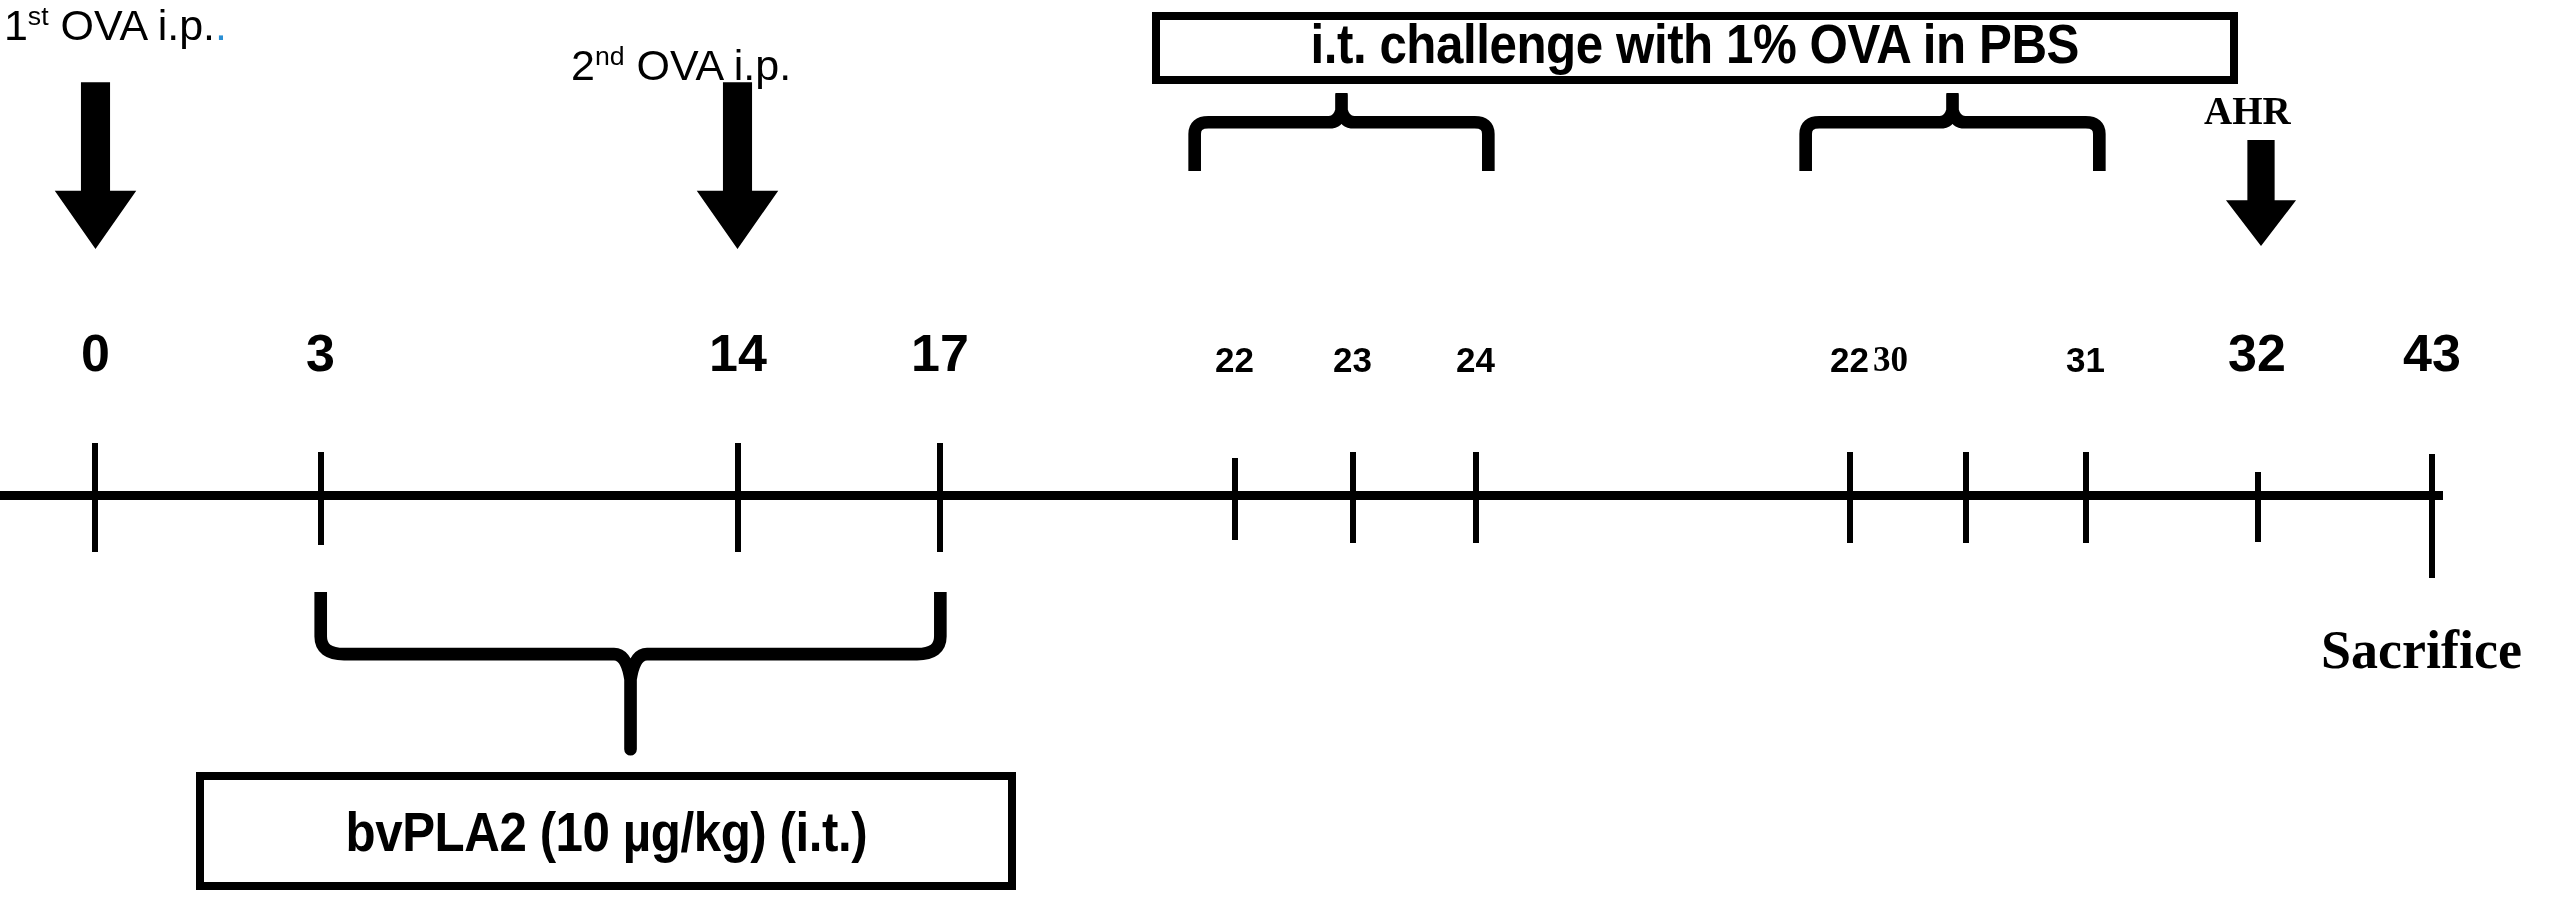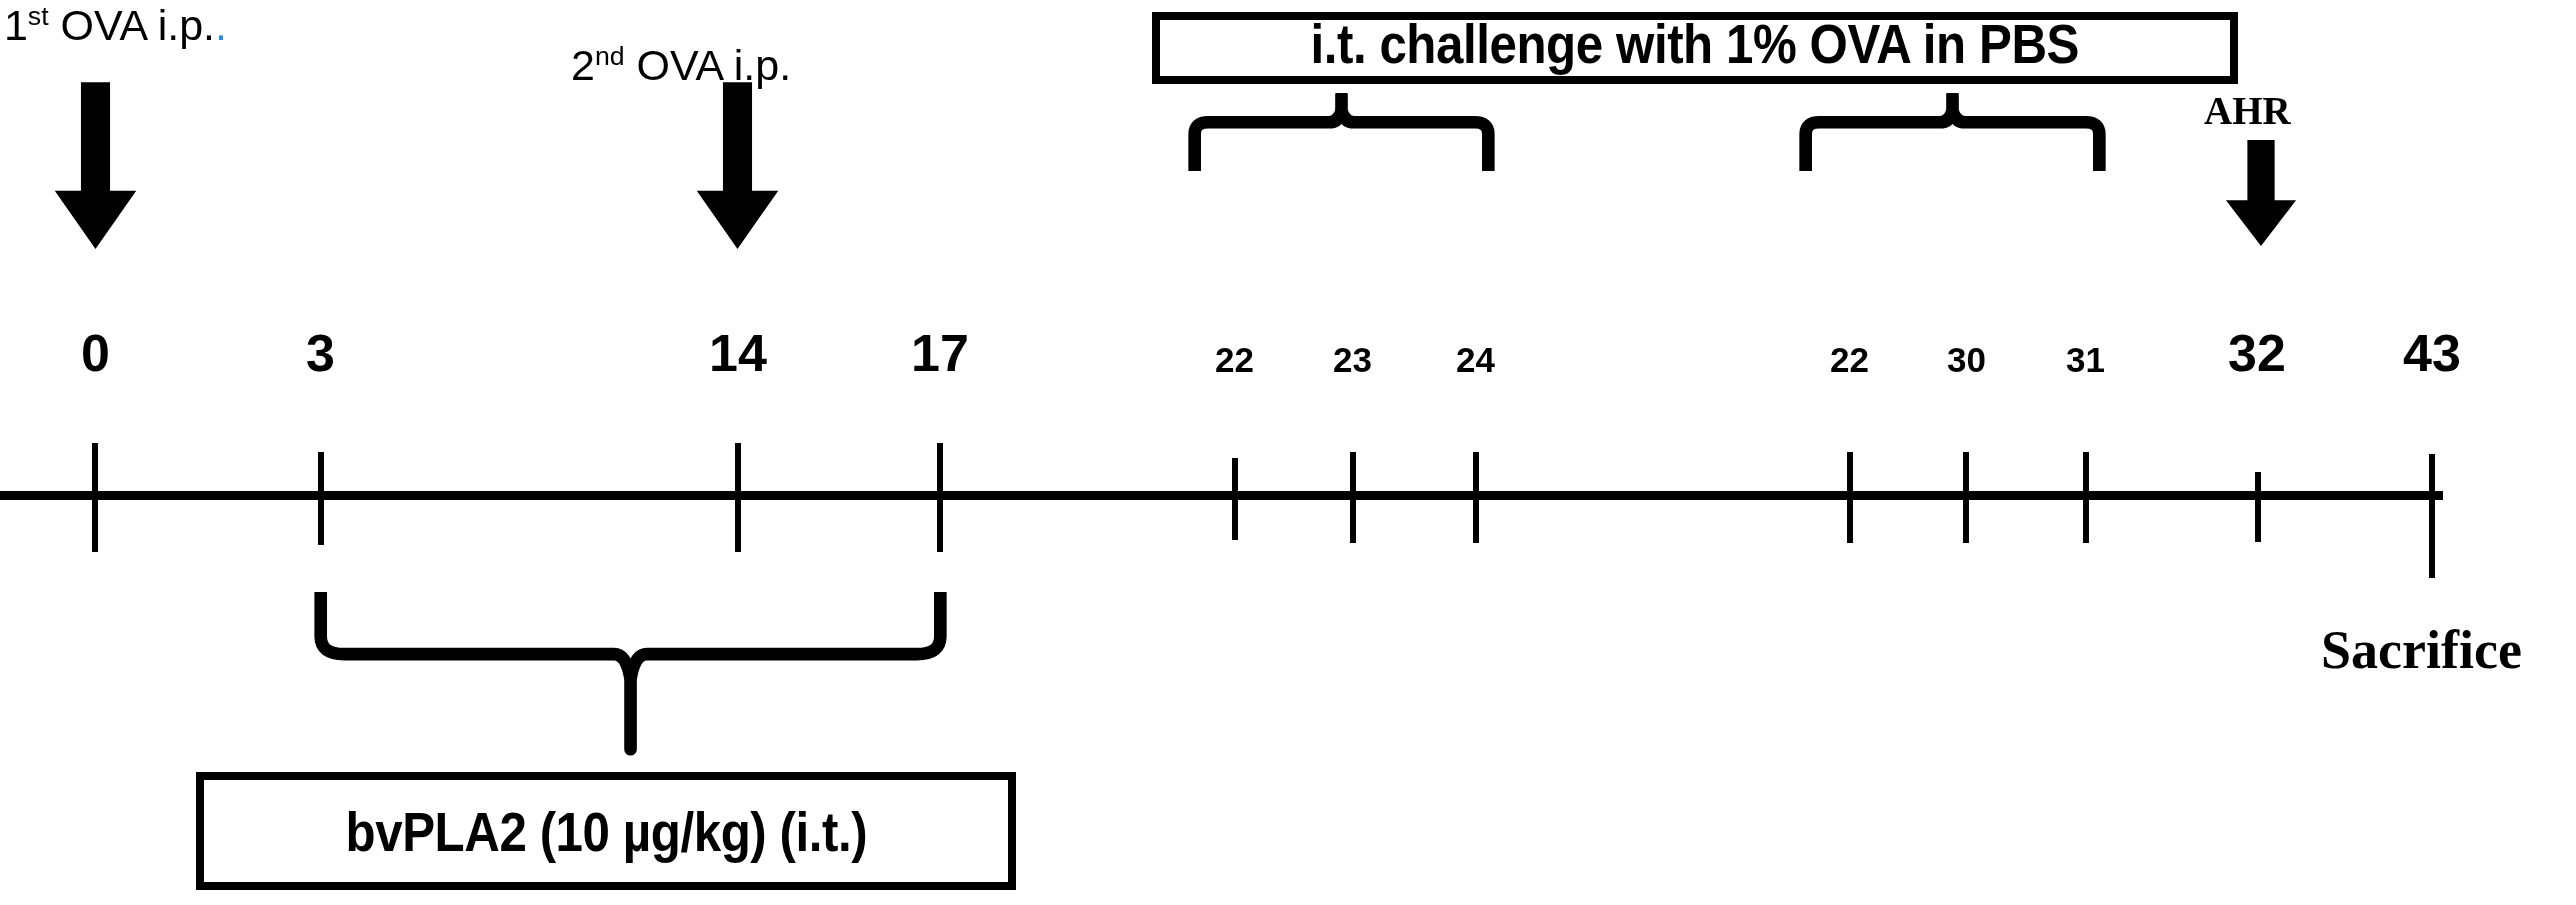--- a/index.html
+++ b/index.html
@@ -142,21 +142,21 @@
   </svg>
 
   <div class="day-num big" style="left:47px;   top:327px; width:97px;">0</div>
   <div class="day-num big" style="left:272px;  top:327px; width:97px;">3</div>
   <div class="day-num big" style="left:675px;  top:327px; width:126px;">14</div>
   <div class="day-num big" style="left:877px;  top:327px; width:126px;">17</div>
   <div class="day-num small" style="left:1191px; top:342px; width:87px;text-align:center;">22</div>
   <div class="day-num small" style="left:1309px; top:342px; width:87px;">23</div>
   <div class="day-num small" style="left:1432px; top:342px; width:87px;">24</div>
   <div class="day-num small" style="left:1806px; top:342px; width:87px;">22</div>
-  <div class="day-num small" style="left:1923px; top:342px; width:87px;">30</div>
+  <div class="day-num small" style="left:1847px; top:342px; width:87px;font-family:Liberation Serif, serif;">30</div>
   <div class="day-num small" style="left:2042px; top:342px; width:87px;">31</div>
   <div class="day-num big" style="left:2194px; top:327px; width:126px;">32</div>
   <div class="day-num big" style="left:2369px; top:327px; width:126px;">43</div>
 
   <div id="axis-line"></div>
 
   <div class="tick" style="left:92px;  top:443px; height:109px;"></div>
   <div class="tick" style="left:318px; top:452px; height:93px;"></div>
   <div class="tick" style="left:735px; top:443px; height:109px;"></div>
   <div class="tick" style="left:937px; top:443px; height:109px;"></div>

